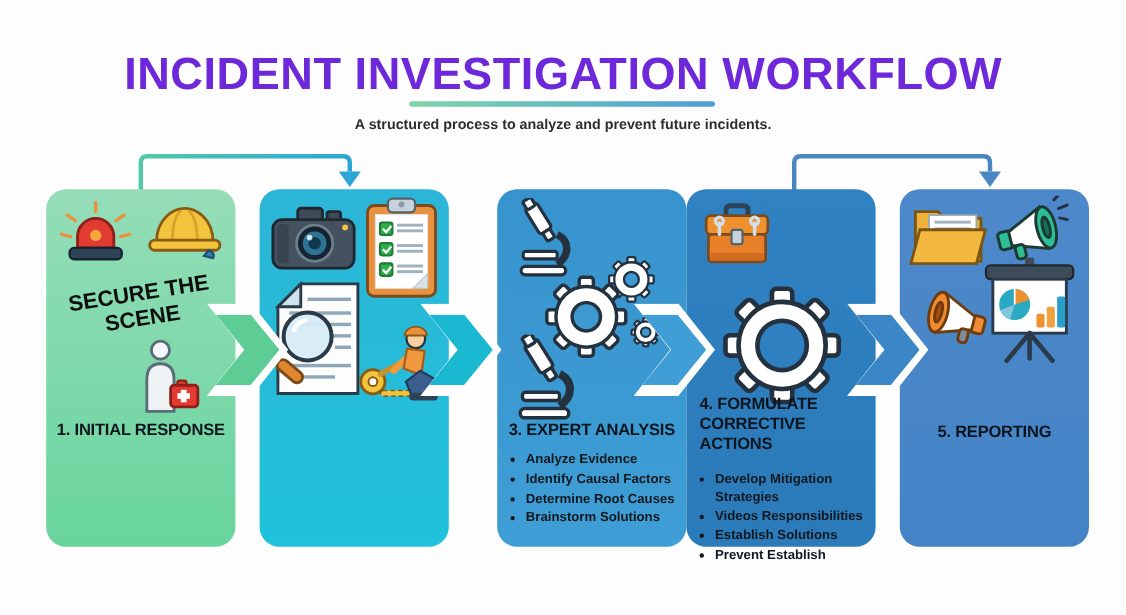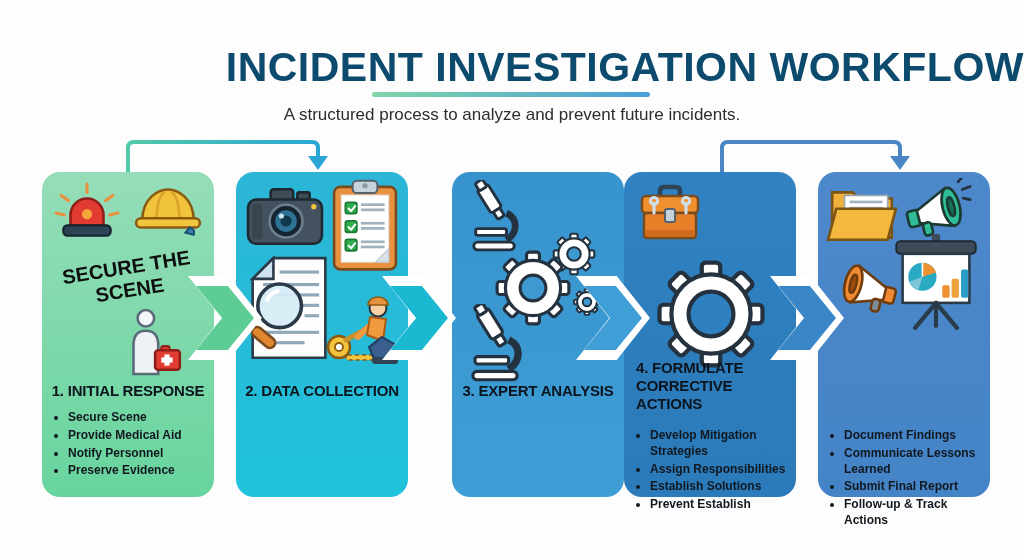--- a/index.html
+++ b/index.html
@@ -8,33 +8,33 @@
     font-family:"Liberation Sans", sans-serif;
     background:#fdfdfd;
     position:relative;
     overflow:hidden;
   }
   .stage { position:absolute; inset:0; }
 
   
   .title {
     position:absolute; top:44px; left:0; width:1024px;
-    text-align:right;
+    text-align:center;
     font-size:41px; font-weight:800; letter-spacing:0.5px;
-    color:#0c4a6e;
+    color:#6d28d9;
   }
   .title-underline {
     position:absolute; top:92px; left:372px; width:278px; height:5px;
     border-radius:3px;
     background:linear-gradient(90deg,#7fd6a8,#4a9fd8);
   }
   .subtitle {
     position:absolute; top:105px; left:0; width:1024px;
     text-align:center;
-    font-size:17px; font-weight:400; color:#2d2d2d;
+    font-size:13px; font-weight:700; color:#2d2d2d;
   }
 
   
   .card {
     position:absolute; top:172px; width:172px; height:325px;
     border-radius:18px;
   }
   .card-1 { left:42px;  background:linear-gradient(180deg,#95ddb8,#68d49d); }
   .card-2 { left:236px; background:linear-gradient(180deg,#2cb5d6,#20c2dc); }
   .card-3 { left:452px; background:linear-gradient(180deg,#3793cd,#3f9ed5); }
@@ -172,26 +172,20 @@
     <div class="banner">SECURE THE SCENE</div>
     <svg class="icon" style="left:76px;top:136px" width="66" height="68" viewBox="0 0 62 66">
       <circle cx="26" cy="10" r="8" fill="#f4f7f9" stroke="#5a6b7a" stroke-width="2.5"></circle>
       <path d="M14,64 L14,36 Q14,22 26,22 Q38,22 38,36 L38,64 Z" fill="#eef2f5" stroke="#5a6b7a" stroke-width="2.5"></path>
       <rect x="41" y="37" width="8" height="6" rx="2" fill="#e23c32" stroke="#8f1f18" stroke-width="2"></rect>
       <rect x="35" y="41" width="24" height="19" rx="3" fill="#e23c32" stroke="#8f1f18" stroke-width="2.5"></rect>
       <rect x="44" y="45" width="5" height="11" fill="#ffffff"></rect>
       <rect x="41" y="48" width="11" height="5" fill="#ffffff"></rect>
     </svg>
     <div class="card-heading">1. INITIAL RESPONSE</div>
-    <ul class="bullets">
-      <li>Secure Scene</li>
-      <li>Provide Medical Aid</li>
-      <li>Notify Personnel</li>
-      <li>Preserve Evidence</li>
-    </ul>
   </div>
 
   <div class="card card-2">
     <svg class="icon" style="left:10px;top:14px" width="78" height="60" viewBox="0 0 76 58">
       <rect x="24" y="3" width="22" height="13" rx="3" fill="#3e4c59" stroke="#1f2830" stroke-width="2.5"></rect>
       <rect x="50" y="6" width="12" height="9" rx="2" fill="#3e4c59" stroke="#1f2830" stroke-width="2.5"></rect>
       <rect x="2" y="13" width="72" height="43" rx="8" fill="#44525f" stroke="#1f2830" stroke-width="2.5"></rect>
       <rect x="6" y="17" width="10" height="35" rx="4" fill="#38454f"></rect>
       <circle cx="39" cy="34" r="16" fill="#152430" stroke="#6d7f8d" stroke-width="2.5"></circle>
       <circle cx="39" cy="34" r="10.5" fill="#2e7396"></circle>
@@ -245,21 +239,20 @@
       <circle cx="17" cy="62" r="11" fill="#f2c33c" stroke="#8a5a12" stroke-width="2.5"></circle>
       <circle cx="17" cy="62" r="4" fill="#ffffff" stroke="#8a5a12" stroke-width="1.8"></circle>
       <line x1="24" y1="55" x2="44" y2="44" stroke="#c8912b" stroke-width="5" stroke-linecap="round"></line>
       <line x1="46" y1="42" x2="36" y2="52" stroke="#f0993f" stroke-width="6" stroke-linecap="round"></line>
       <circle cx="56" cy="23" r="8.5" fill="#f6cfa2" stroke="#243240" stroke-width="2"></circle>
       <path d="M46,20 a10,8 0 0 1 20,0 Z" fill="#e8923f" stroke="#8a5a12" stroke-width="1.6"></path>
       <path d="M48,32 L64,34 L61,56 L45,50 Z" fill="#f0993f" stroke="#a85c16" stroke-width="2"></path>
       <path d="M60,52 L74,60 L71,74 L52,74 L47,62 Z" fill="#3a5f8f" stroke="#1f3c61" stroke-width="2"></path>
       <rect x="50" y="72" width="26" height="7" rx="3" fill="#2e4356"></rect>
     </svg>
-    <div class="card-heading">2. DATA COLLECTION</div>
   </div>
 
   <div class="card card-3">
     <svg class="icon" style="left:14px;top:8px" width="56" height="74" viewBox="0 0 58 76">
       <use href="#microscope"></use>
     </svg>
     <svg class="icon" style="left:34px;top:56px" width="122" height="104" viewBox="0 0 122 104">
       <g transform="translate(88,26) scale(0.52)">
         <g fill="#ffffff" stroke="#243240" stroke-width="4">
             <use href="#teeth8"></use>
@@ -279,20 +272,26 @@
             <use href="#teeth8"></use>
             <circle r="30"></circle>
           </g>
         <circle r="13" fill="#3e99d1" stroke="#243240" stroke-width="6"></circle>
       </g>
     </svg>
     <svg class="icon" style="left:12px;top:132px" width="62" height="80" viewBox="0 0 58 76">
       <use href="#microscope"></use>
     </svg>
     <div class="card-heading">3. EXPERT ANALYSIS</div>
+    <ul class="bullets">
+      <li>Analyze Evidence</li>
+      <li>Identify Causal Factors</li>
+      <li>Determine Root Causes</li>
+      <li>Brainstorm Solutions</li>
+    </ul>
   </div>
 
   <div class="card card-4">
     <svg class="icon" style="left:12px;top:10px" width="68" height="64" viewBox="0 0 68 62">
       <path d="M24,14 L24,8 Q24,4 28,4 L40,4 Q44,4 44,8 L44,14" fill="none" stroke="#2e4356" stroke-width="4.5"></path>
       <rect x="6" y="13" width="56" height="17" rx="4" fill="#f0912f" stroke="#7a4b1e" stroke-width="2.5"></rect>
       <rect x="8" y="30" width="52" height="25" rx="3" fill="#e8802a" stroke="#7a4b1e" stroke-width="2.5"></rect>
       <rect x="10" y="47" width="48" height="7" fill="#d06a1d"></rect>
       <rect x="29" y="26" width="10" height="13" rx="2" fill="#c7d3da" stroke="#55626e" stroke-width="2"></rect>
       <g stroke="#cfe0ea" stroke-width="3.2" stroke-linecap="round">
@@ -307,21 +306,21 @@
         <g fill="#ffffff" stroke="#243240" stroke-width="3.2">
             <use href="#teeth8"></use>
             <circle r="30"></circle>
           </g>
         <circle r="17" fill="#2e80c0" stroke="#243240" stroke-width="3.2"></circle>
       </g>
     </svg>
     <div class="card-heading">4. FORMULATE CORRECTIVE ACTIONS</div>
     <ul class="bullets">
       <li>Develop Mitigation Strategies</li>
-      <li>Assign Responsibilities</li>
+      <li>Videos Responsibilities</li>
       <li>Establish Solutions</li>
       <li>Prevent Establish</li>
     </ul>
   </div>
 
   <div class="card card-5">
     <svg class="icon" style="left:8px;top:10px" width="74" height="66" viewBox="0 0 72 64">
       <path d="M6,10 L26,10 L32,16 L64,16 L64,54 L6,54 Z" fill="#f0b13c" stroke="#7a5514" stroke-width="2.5"></path>
       <rect x="18" y="13" width="42" height="24" fill="#ffffff" stroke="#9aa8b2" stroke-width="1.6"></rect>
       <g fill="#9fb2bd">
@@ -361,26 +360,21 @@
         <rect x="50" y="49" width="7" height="12" rx="1.5" fill="#f0912f"></rect>
         <rect x="59" y="43" width="7" height="18" rx="1.5" fill="#f0a23c"></rect>
         <rect x="68" y="34" width="7" height="27" rx="1.5" fill="#2a9ec7"></rect>
       </g>
       <g stroke="#2a3a48" stroke-width="4" stroke-linecap="round">
         <line x1="44" y1="66" x2="24" y2="90"></line>
         <line x1="44" y1="66" x2="64" y2="90"></line>
         <line x1="44" y1="66" x2="44" y2="88"></line>
       </g>
     </svg>
-    <ul class="bullets">
-      <li>Document Findings</li>
-      <li>Communicate Lessons Learned</li>
-      <li>Submit Final Report</li>
-      <li>Follow-up &amp; Track Actions</li>
-    </ul>
+    <div class="card-heading">5. REPORTING</div>
   </div>
 
   <div class="chev-outer chev-a">
       <div class="chev-inner"></div>
     </div>
   <div class="chev-outer chev-b">
       <div class="chev-inner"></div>
     </div>
   <div class="chev-outer chev-c">
       <div class="chev-inner"></div>

